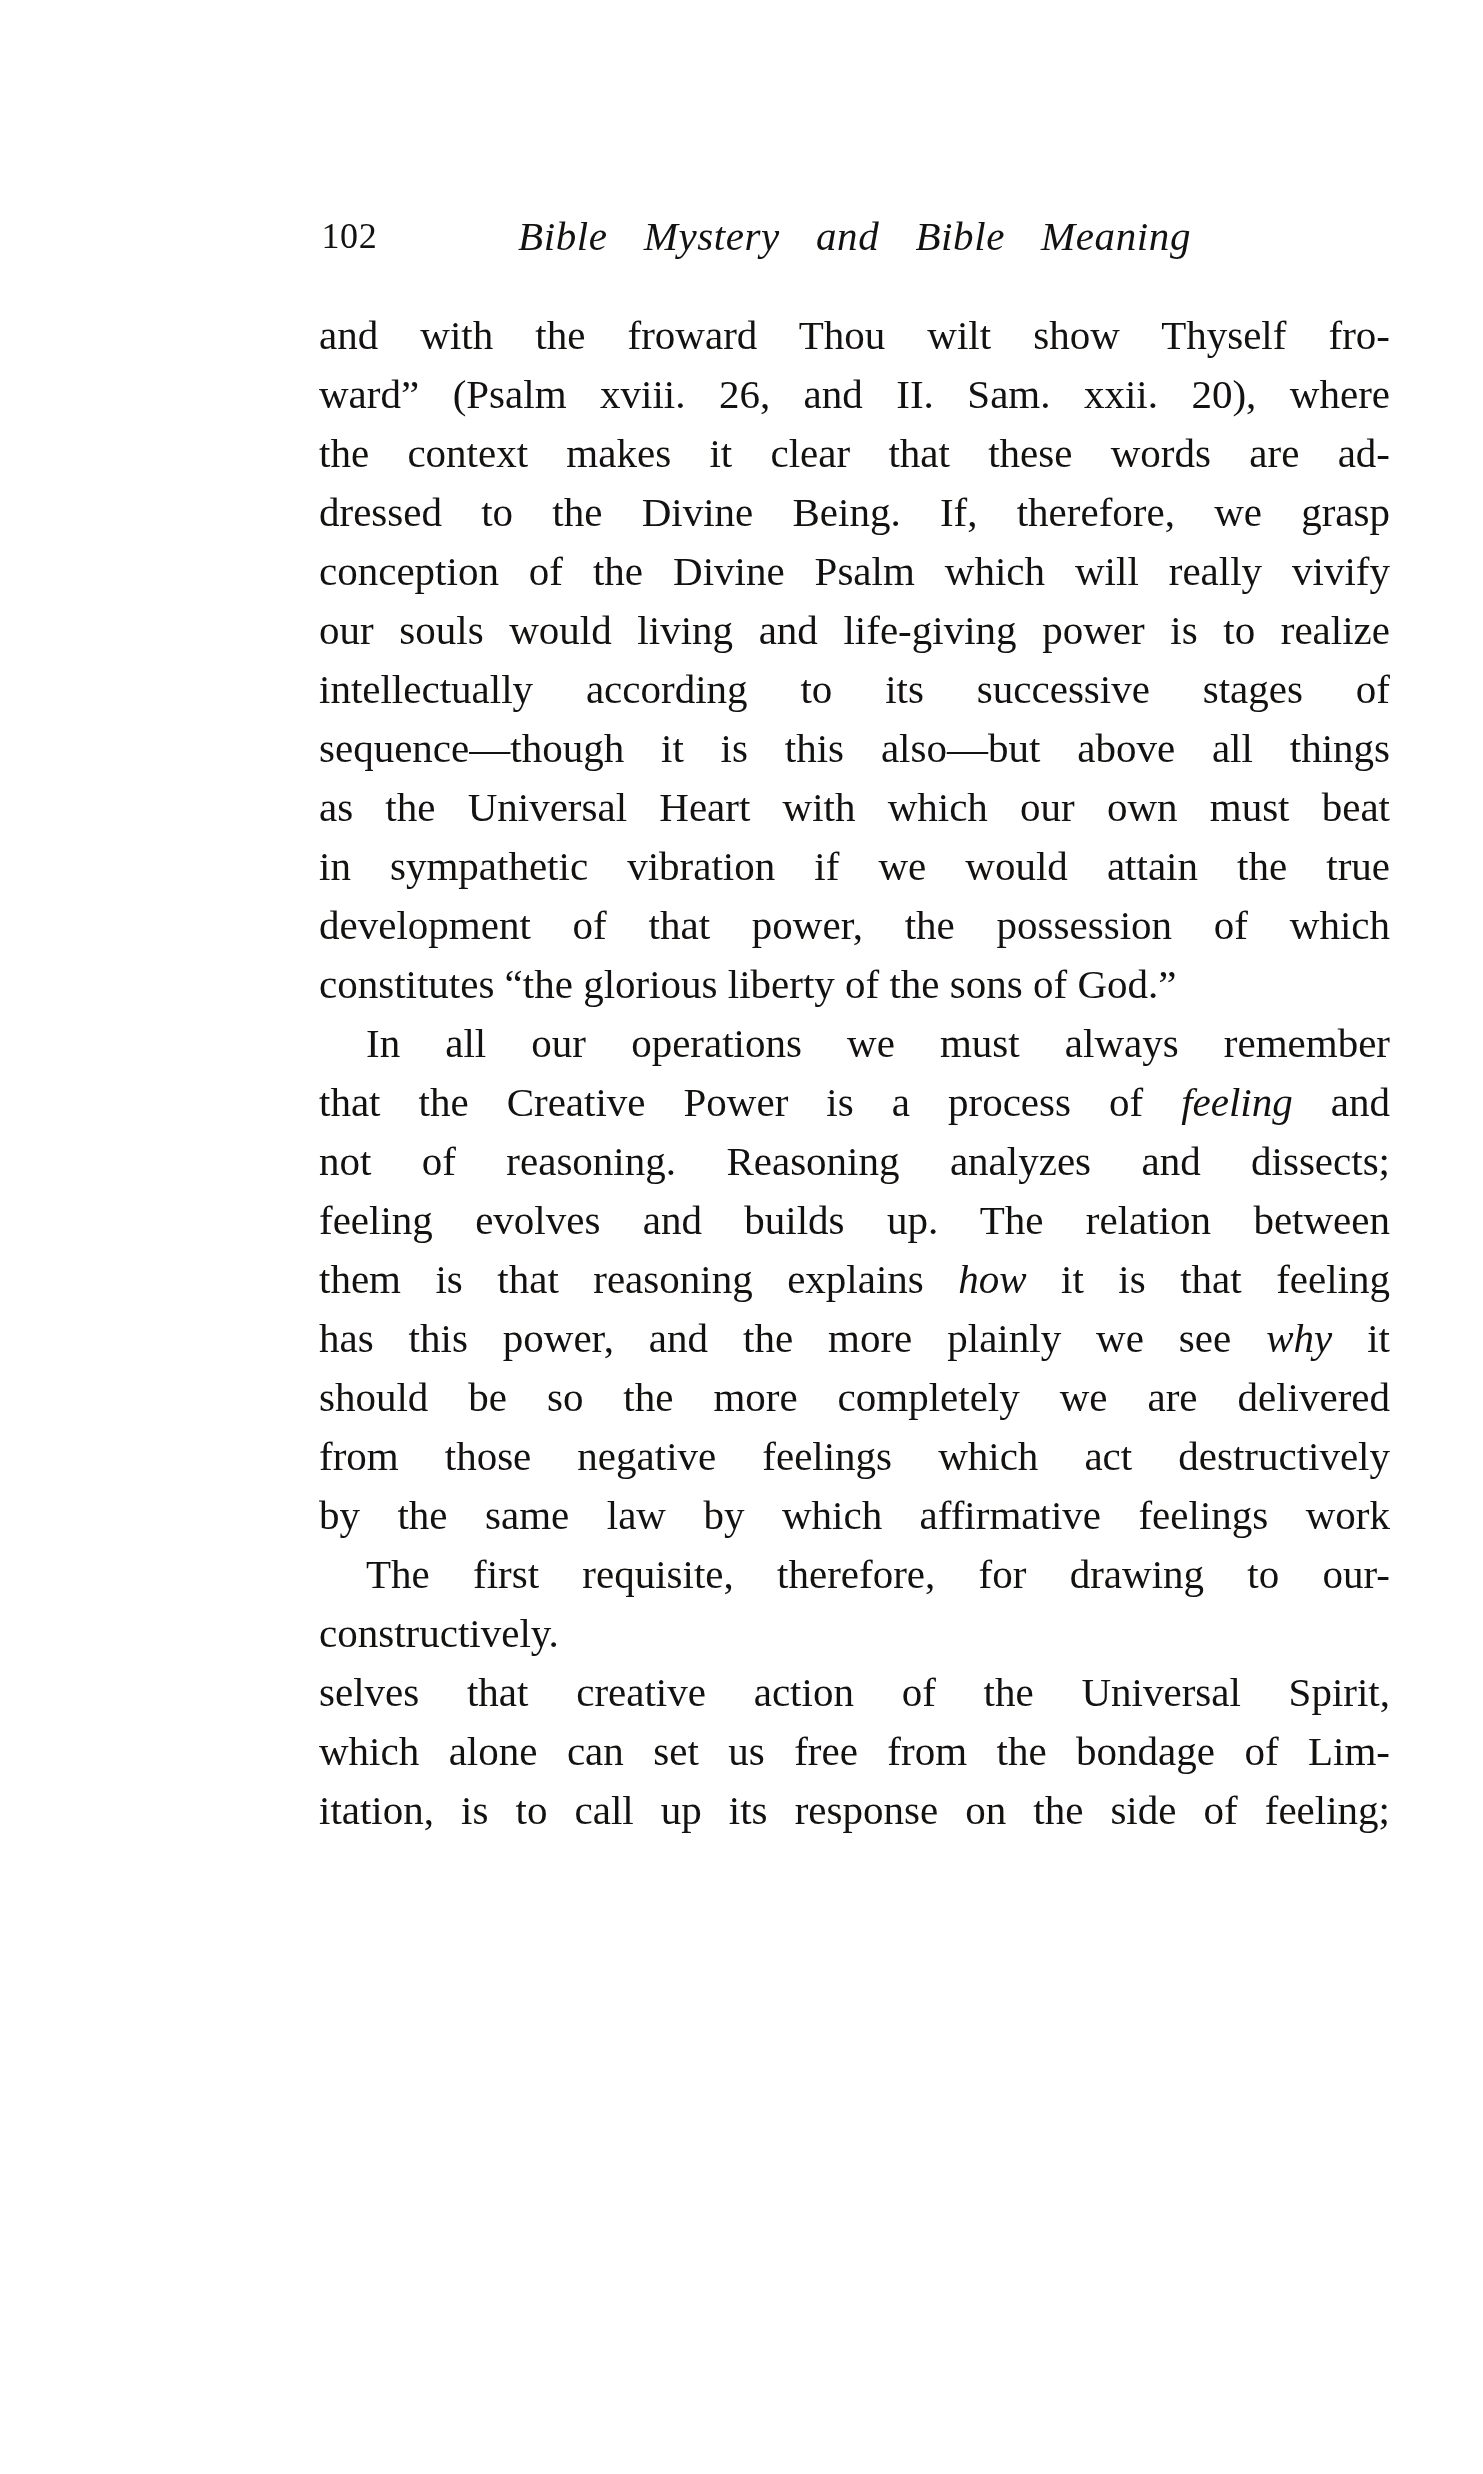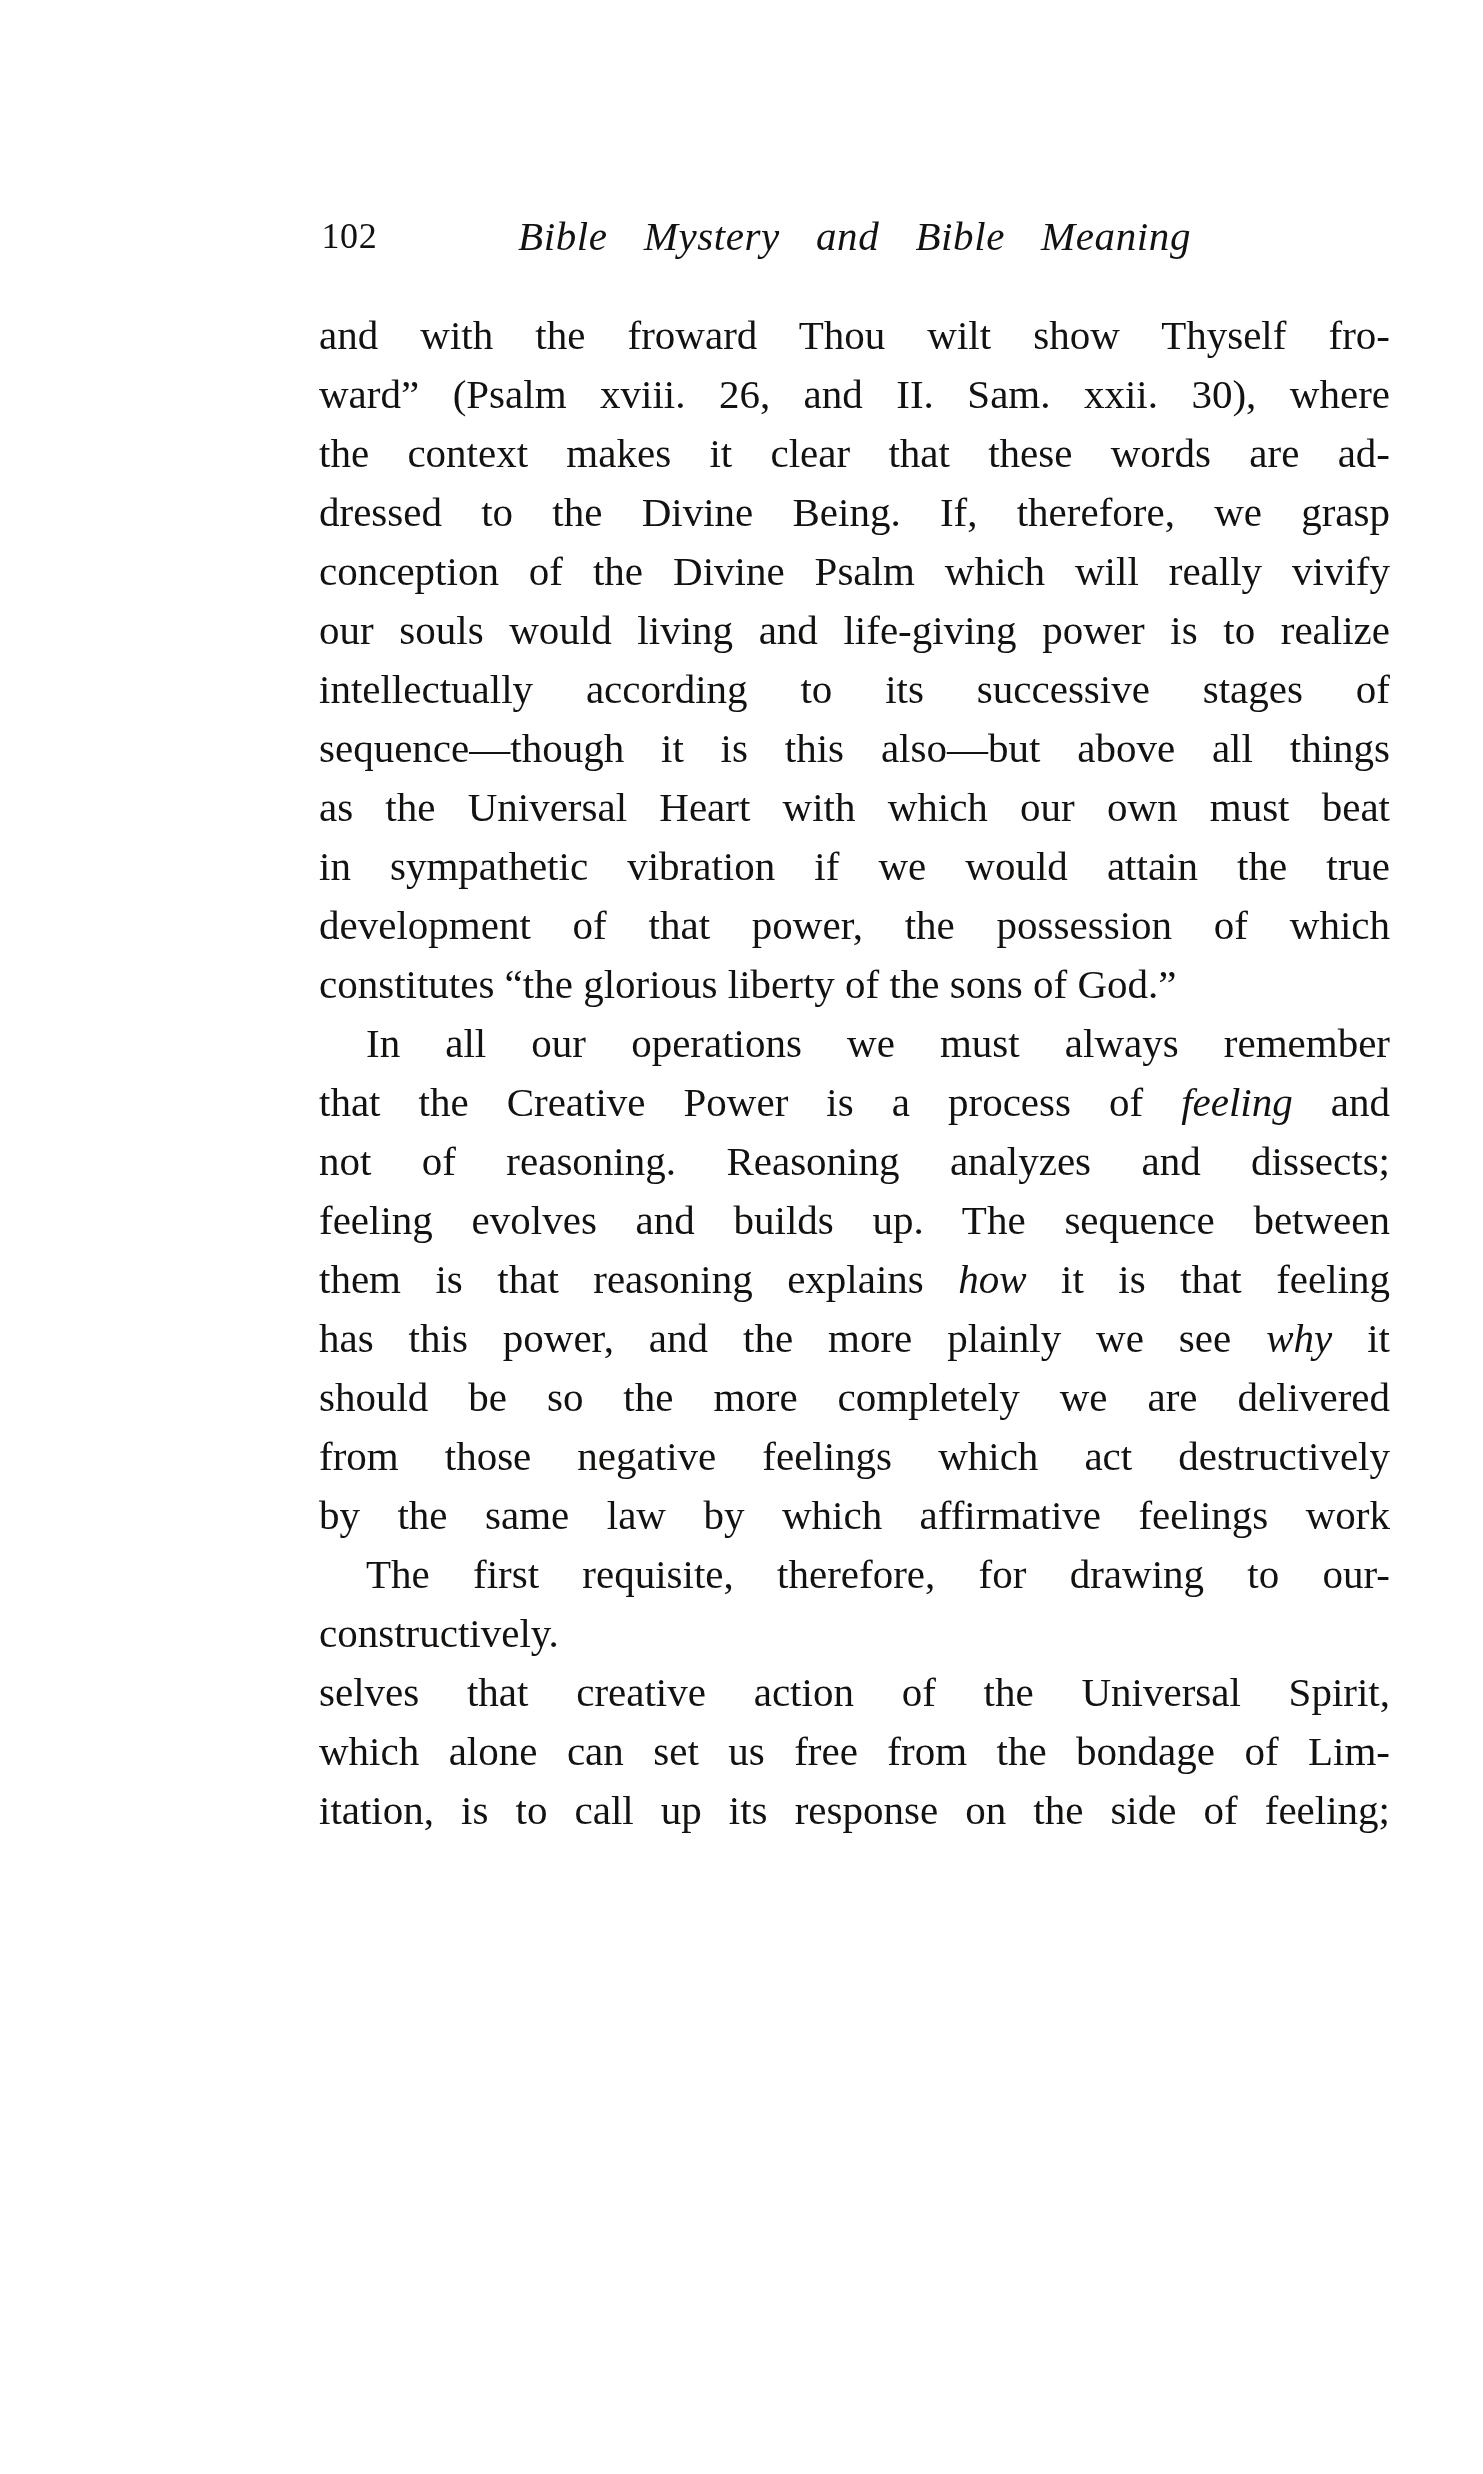--- a/index.html
+++ b/index.html
@@ -75,36 +75,36 @@
 <div class="page">
 
   <div class="running-head">
     <span class="page-number">102</span>
     <span class="running-title">Bible Mystery and Bible Meaning</span>
   </div>
 
   <div class="body-text">
 
     <span class="line">and with the froward Thou wilt show Thyself fro-</span>
-    <span class="line">ward” (Psalm xviii. 26, and II. Sam. xxii. 30), where</span>
+    <span class="line">ward” (Psalm xviii. 26, and II. Sam. xxii. 20), where</span>
     <span class="line">the context makes it clear that these words are ad-</span>
     <span class="line">dressed to the Divine Being.  If, therefore, we grasp</span>
     <span class="line">conception of the Divine Psalm which will really vivify</span>
     <span class="line">our souls would living and life-giving power is to realize</span>
     <span class="line">intellectually according to its successive stages of</span>
     <span class="line">sequence—though it is this also—but above all things</span>
     <span class="line">as the Universal Heart with which our own must beat</span>
     <span class="line">in sympathetic vibration if we would attain the true</span>
     <span class="line">development of that power, the possession of which</span>
     <span class="line last">constitutes “the glorious liberty of the sons of God.”</span>
 
     <span class="line indent">In all our operations we must always remember</span>
     <span class="line"><span>that the Creative Power is a process of </span><em>feeling</em><span> and</span></span>
     <span class="line">not of reasoning.  Reasoning analyzes and dissects;</span>
-    <span class="line">feeling evolves and builds up.  The sequence between</span>
+    <span class="line">feeling evolves and builds up.  The relation between</span>
     <span class="line"><span>them is that reasoning explains </span><em>how</em><span> it is that feeling</span></span>
     <span class="line"><span>has this power, and the more plainly we see </span><em>why</em><span> it</span></span>
     <span class="line">should be so the more completely we are delivered</span>
     <span class="line">from those negative feelings which act destructively</span>
     <span class="line">by the same law by which affirmative feelings work</span>
     <span class="line indent">The first requisite, therefore, for drawing to our-</span>
 
     <span class="line last">constructively.</span>
     <span class="line">selves that creative action of the Universal Spirit,</span>
     <span class="line">which alone can set us free from the bondage of Lim-</span>

